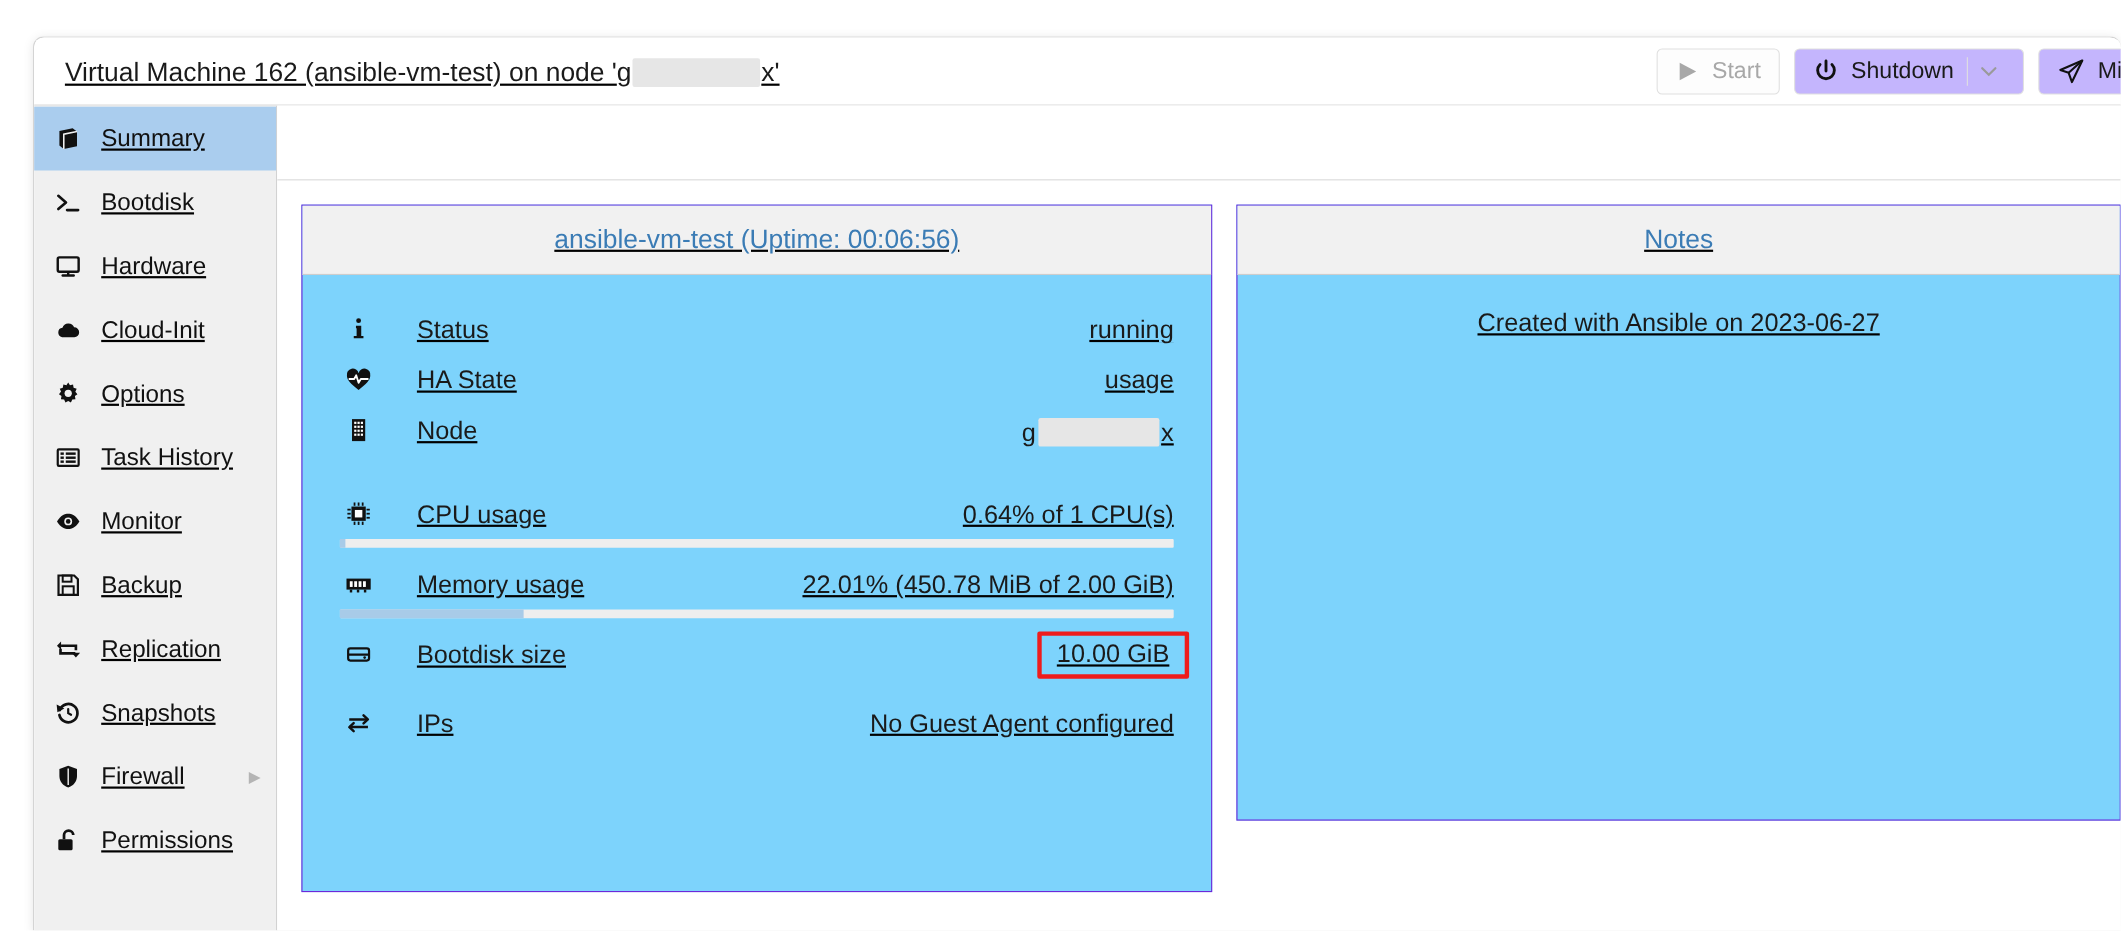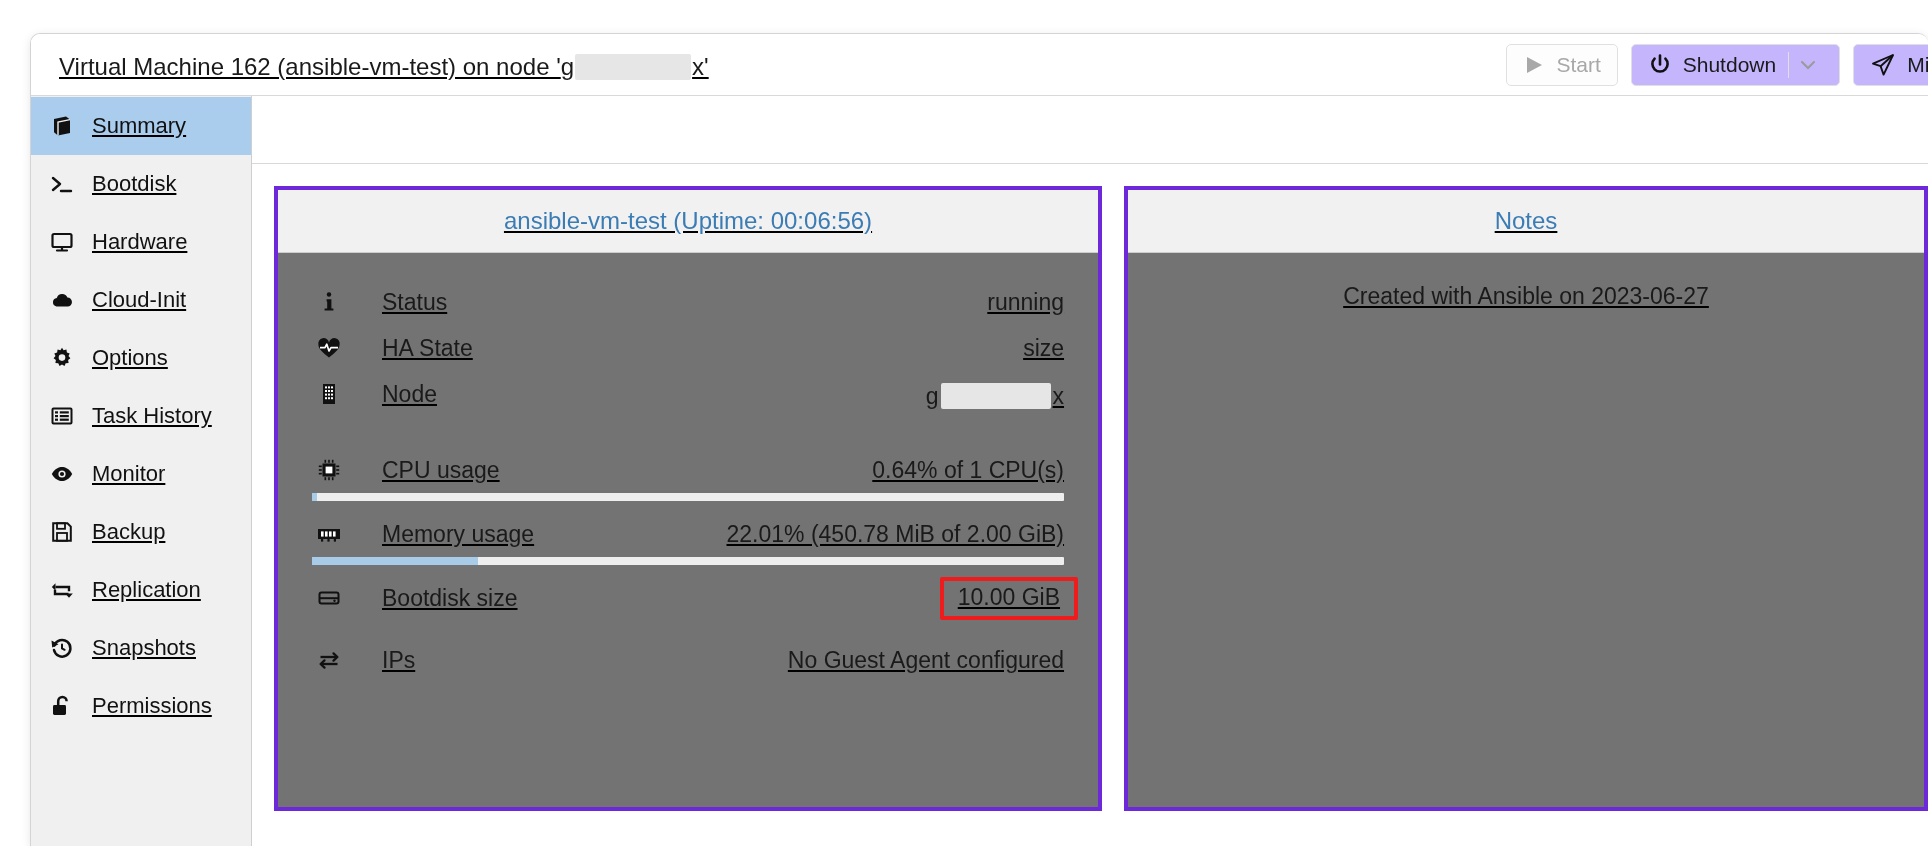--- a/index.html
+++ b/index.html
@@ -161,35 +161,35 @@
     background: #ffffff;
   }
 
   .panels {
     display: flex;
     gap: 22px;
     padding: 22px 0 0 22px;
   }
 
   .panel {
-    border: 4px solid #6d28d9;
-    background: #737373;
+    border: 1px solid #6d28d9;
+    background: #7dd3fc;
   }
 
   .panel-header {
     background: #f1f1f1;
     border-bottom: 1px solid #cdcdcd;
     padding: 17px 20px;
     font-size: 24px;
     color: #3b7cb5;
     white-space: nowrap;
   }
 
   .panel-status { width: 1030px; height: 625px; }
-  .panel-notes  { width: 1000px; height: 625px; }
+  .panel-notes  { width: 1000px; height: 560px; }
 
   .panel-body { padding: 26px 34px 0 34px; }
 
   
   .srow {
     display: flex;
     align-items: center;
     height: 46px;
     font-size: 23px;
     color: #1a1a1a;
@@ -390,20 +390,30 @@
           <span class="nav-icon">
             <svg width="24" height="24" viewBox="0 0 24 24">
               <path d="M4.3 9.5 A8.3 8.3 0 1 1 4 14" stroke="#111" stroke-width="2.5" fill="none" stroke-linecap="round"></path>
               <polygon points="1.5,4.5 8.5,8.2 2.2,11.4" fill="#111"></polygon>
               <path d="M12 8.6 L12 12.3 L14.6 13.8" stroke="#111" stroke-width="2" fill="none" stroke-linecap="round"></path>
             </svg>
           </span>
           <span class="nav-label">Snapshots</span>
         </div>
 
+        <div class="nav-item">
+          <span class="nav-icon">
+            <svg width="24" height="24" viewBox="0 0 24 24">
+              <path d="M12 2.2 L20 5 L20 11.5 C20 16.8 16.5 20.4 12 22 C7.5 20.4 4 16.8 4 11.5 L4 5 Z" fill="#111"></path>
+              <path d="M12 4.6 L12 19.6" stroke="#f0f0f0" stroke-width="1.3"></path>
+            </svg>
+          </span>
+          <span class="nav-label">Firewall</span>
+          <span class="nav-arrow">▶</span>
+        </div>
 
         <div class="nav-item">
           <span class="nav-icon">
             <svg width="24" height="24" viewBox="0 0 24 24">
               <rect x="3" y="11" width="13" height="10" rx="1.4" fill="#111"></rect>
               <path d="M8.2 11 L8.2 7.2 A4.2 4.2 0 0 1 16.6 7.2" stroke="#111" stroke-width="2.5" fill="none"></path>
             </svg>
           </span>
           <span class="nav-label">Permissions</span>
         </div>
@@ -431,21 +441,21 @@
               </div>
 
               <div class="srow">
                 <span class="s-icon">
                   <svg width="24" height="22" viewBox="0 0 24 22">
                     <path d="M12 20.5 C5 15 1.4 11.6 1.4 7.6 A5.4 5.4 0 0 1 12 5.4 A5.4 5.4 0 0 1 22.6 7.6 C22.6 11.6 19 15 12 20.5 Z" fill="#111"></path>
                     <polyline points="3,10.6 8,10.6 9.8,7.2 12,14 14,10.6 21,10.6" stroke="#ffffff" stroke-width="1.7" fill="none" stroke-linejoin="round"></polyline>
                   </svg>
                 </span>
                 <span class="s-label">HA State</span>
-                <span class="s-value">size</span>
+                <span class="s-value">usage</span>
               </div>
 
               <div class="srow">
                 <span class="s-icon">
                   <svg width="20" height="24" viewBox="0 0 20 24">
                     <rect x="4" y="2" width="12" height="20" fill="#111"></rect>
                     <g fill="#ffffff">
                       <rect x="6" y="4.4" width="2" height="2"></rect>
                         <rect x="9" y="4.4" width="2" height="2"></rect>
                         <rect x="12" y="4.4" width="2" height="2"></rect>

